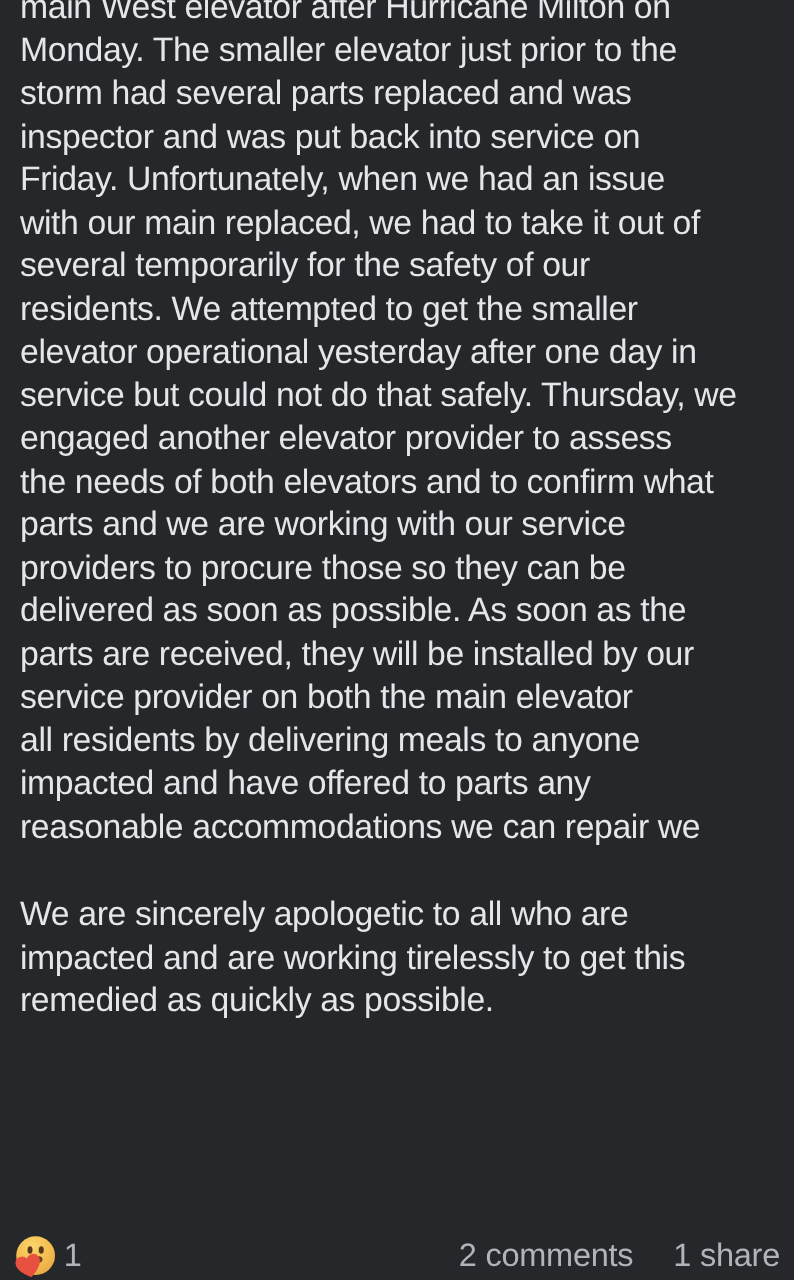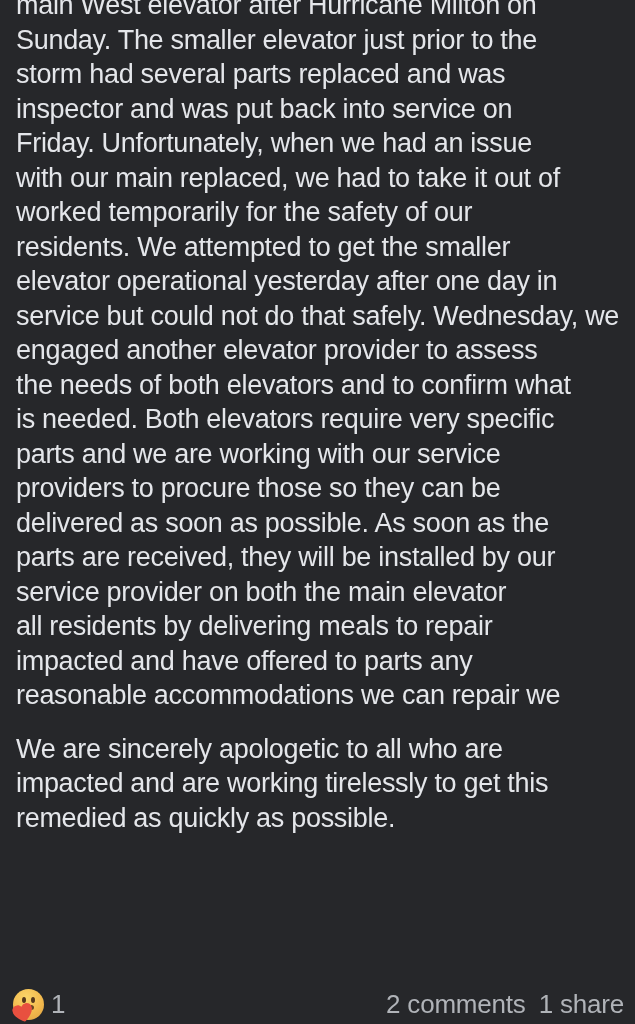--- a/index.html
+++ b/index.html
@@ -15,21 +15,21 @@
   }
   .post-text {
     padding: 0 16px;
     color: #e4e6ea;
     font-size: 27px;
     line-height: 34.5px;
     letter-spacing: -0.3px;
     font-weight: 400;
   }
   .paragraph-1 { margin-top: -12px; }
-  .paragraph-2 { margin-top: 19px; }
+  .paragraph-2 { margin-top: 36px; }
   .text-line { white-space: nowrap; }
   .engagement-bar {
     position: absolute;
     left: 0;
     right: 0;
     top: 984px;
     height: 40px;
     display: flex;
     align-items: center;
     justify-content: space-between;
@@ -39,21 +39,21 @@
     letter-spacing: -0.2px;
   }
   .reaction-summary {
     display: flex;
     align-items: center;
     gap: 7px;
   }
   .counts {
     display: flex;
     align-items: flex-start;
-    gap: 13px;
+    gap: 32px;
     margin-left: 30px;
   }
   
   .care-emoji {
     position: relative;
     width: 31px;
     height: 31px;
     display: inline-block;
     flex: 0 0 auto;
   }
@@ -90,38 +90,37 @@
     bottom: -2px;
     transform: rotate(-14deg);
   }
 </style>
 </head>
 <body>
 
 <div class="post-text">
   <div class="paragraph paragraph-1">
       <div class="text-line">main West elevator after Hurricane Milton on</div>
-      <div class="text-line">Sunday. The smaller elevator just prior to the</div>
+      <div class="text-line">Monday. The smaller elevator just prior to the</div>
       <div class="text-line">storm had several parts replaced and was</div>
       <div class="text-line">inspector and was put back into service on</div>
       <div class="text-line">Friday. Unfortunately, when we had an issue</div>
       <div class="text-line">with our main replaced, we had to take it out of</div>
-      <div class="text-line">worked temporarily for the safety of our</div>
+      <div class="text-line">several temporarily for the safety of our</div>
       <div class="text-line">residents. We attempted to get the smaller</div>
       <div class="text-line">elevator operational yesterday after one day in</div>
-      <div class="text-line">service but could not do that safely. Wednesday, we</div>
+      <div class="text-line">service but could not do that safely. Thursday, we</div>
       <div class="text-line">engaged another elevator provider to assess</div>
       <div class="text-line">the needs of both elevators and to confirm what</div>
-      <div class="text-line">is needed. Both elevators require very specific</div>
       <div class="text-line">parts and we are working with our service</div>
       <div class="text-line">providers to procure those so they can be</div>
       <div class="text-line">delivered as soon as possible. As soon as the</div>
       <div class="text-line">parts are received, they will be installed by our</div>
       <div class="text-line">service provider on both the main elevator</div>
-      <div class="text-line">all residents by delivering meals to repair</div>
+      <div class="text-line">all residents by delivering meals to anyone</div>
       <div class="text-line">impacted and have offered to parts any</div>
       <div class="text-line">reasonable accommodations we can repair we</div>
     </div>
   <div class="paragraph paragraph-2">
       <div class="text-line">We are sincerely apologetic to all who are</div>
       <div class="text-line">impacted and are working tirelessly to get this</div>
       <div class="text-line">remedied as quickly as possible.</div>
     </div>
 </div>
 

